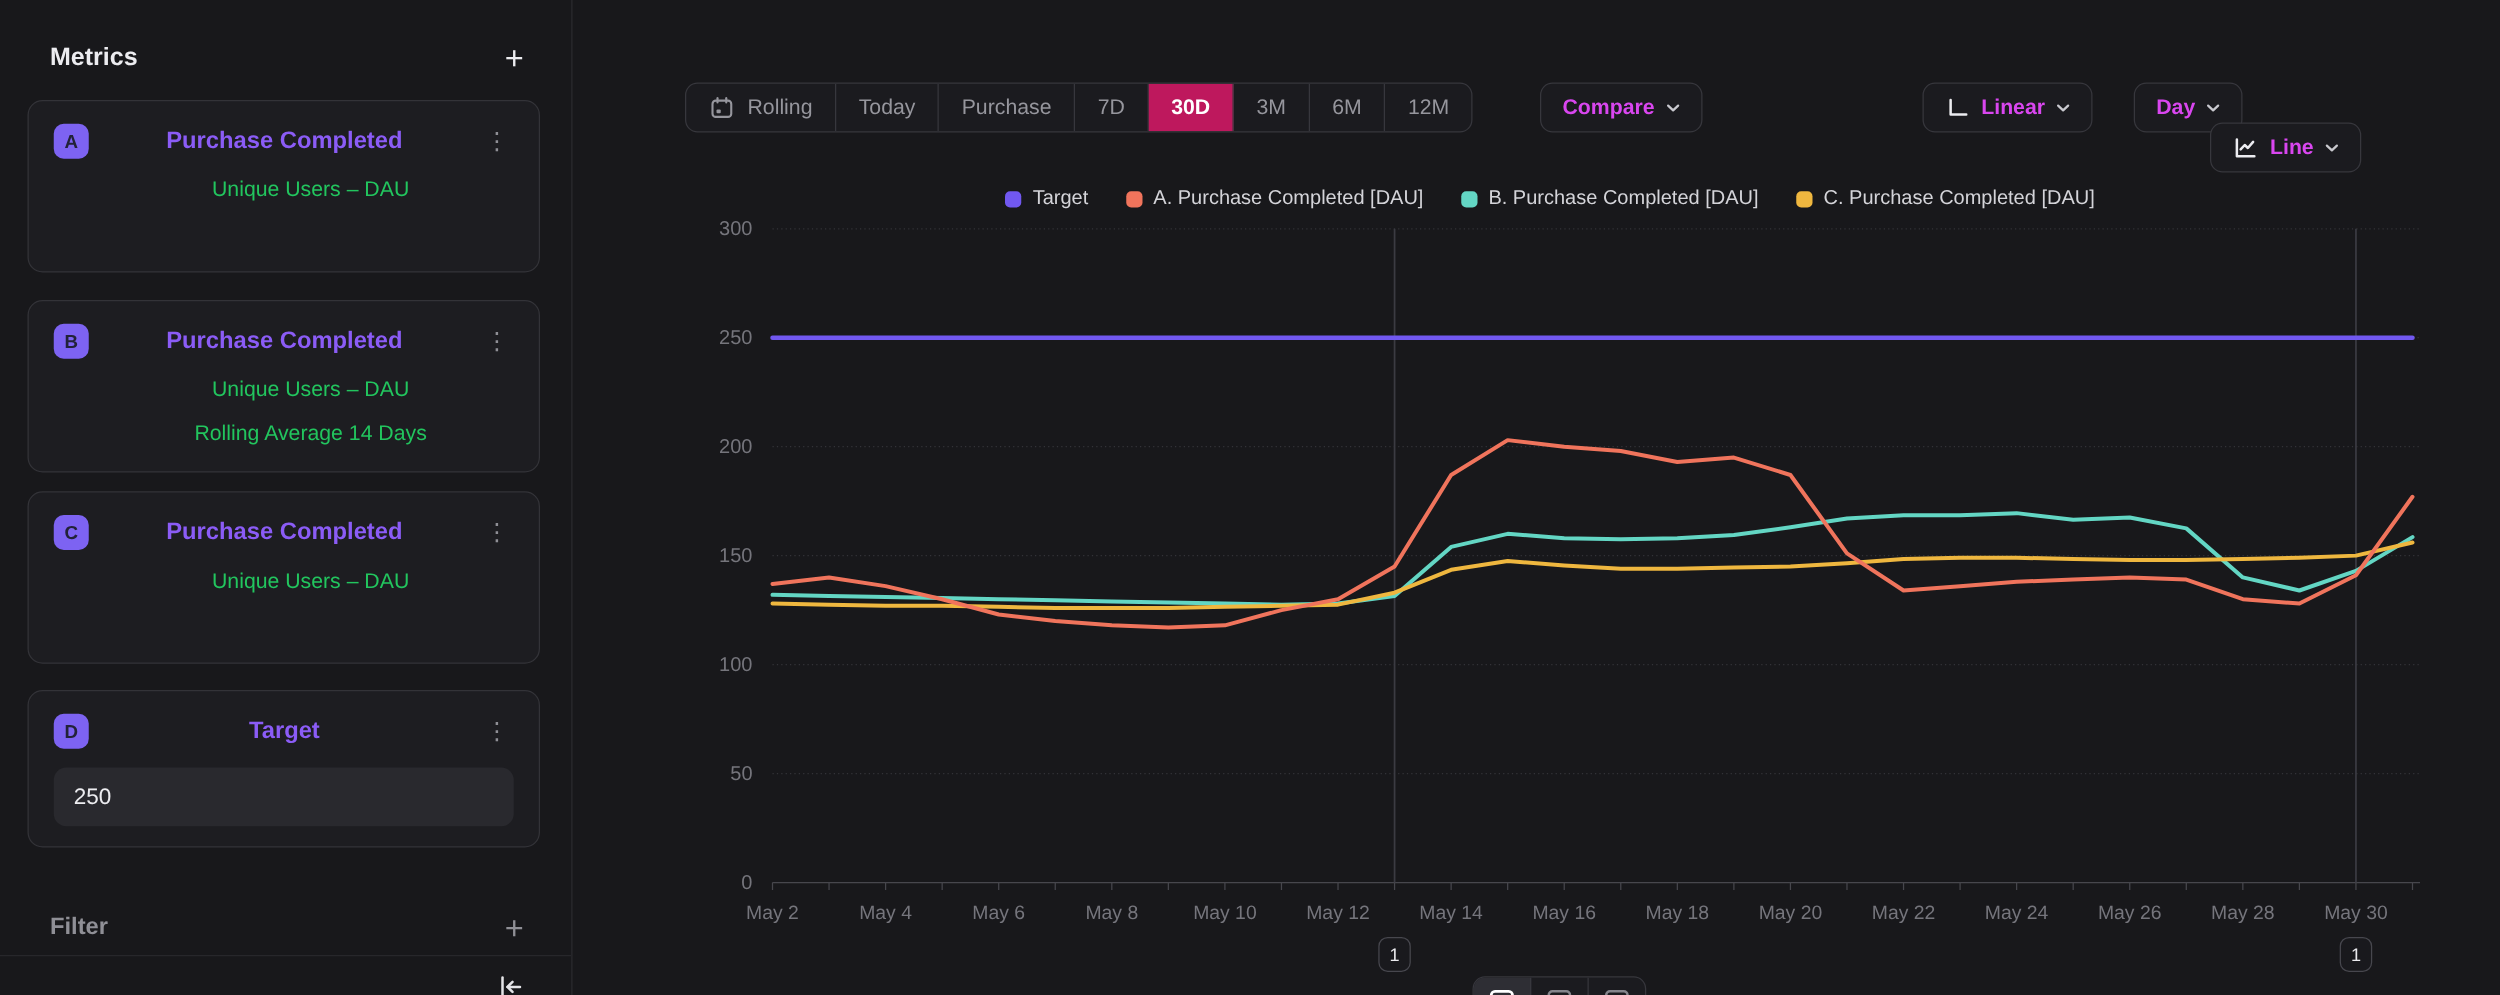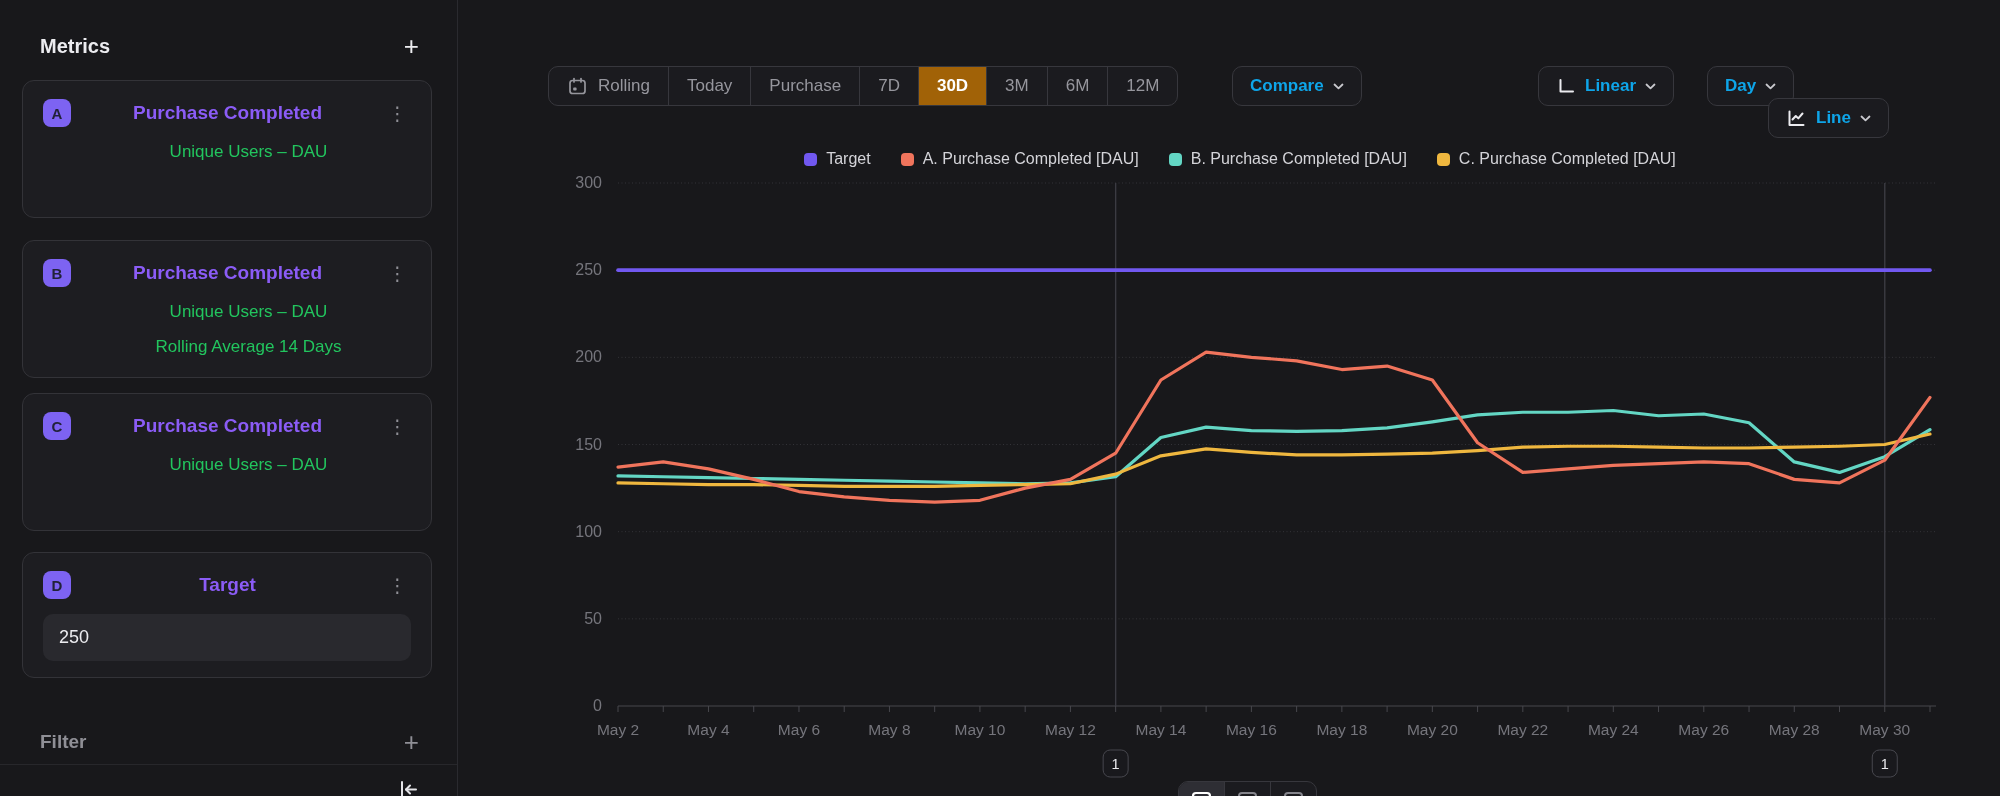--- a/index.html
+++ b/index.html
@@ -18,26 +18,26 @@
   .kebab{color:#8f8f96;font-size:19px;line-height:19px;cursor:pointer;padding:2px 4px;}
   .card-sub{margin:15px 0 0 43px;font-size:17px;color:#22c55e;line-height:20px;}
   .target-input{margin-top:15px;height:47px;background:#29292e;border-radius:10px;display:flex;align-items:center;padding:0 16px;font-size:18px;color:#ececf0;}
   .filter-row{position:absolute;left:40px;right:38px;top:726px;height:32px;display:flex;align-items:center;justify-content:space-between;gap:16px;}
   .filter-label{font-size:19px;font-weight:700;color:#8f8f96;}
   .side-divider{position:absolute;left:0;right:0;top:764px;border-top:1px solid #27272b;}
   #collapse-btn{position:absolute;right:36px;top:778px;cursor:pointer;}
   
   .btn{position:absolute;top:66px;height:40px;display:inline-flex;align-items:center;gap:9px;
     border:1px solid #37373d;border-radius:10px;background:#1b1b1f;box-sizing:border-box;
-    font-size:17px;font-weight:700;color:#0ea5e9;padding:0 17px;cursor:pointer;}
+    font-size:17px;font-weight:700;color:#d946ef;padding:0 17px;cursor:pointer;}
   #range-control{position:absolute;left:548px;top:66px;height:40px;display:flex;align-items:stretch;
     border:1px solid #37373d;border-radius:10px;background:#1b1b1f;box-sizing:border-box;overflow:hidden;}
   .seg{display:flex;align-items:center;gap:10px;padding:0 18px;font-size:17px;color:#96969d;border-right:1px solid #37373d;cursor:pointer;white-space:nowrap;}
   .seg:last-child{border-right:none;}
-  .seg.active{background:#a16207;color:#ffffff;font-weight:700;}
+  .seg.active{background:#be185d;color:#ffffff;font-weight:700;}
   
   #legend{position:absolute;left:510px;top:150px;width:1460px;display:flex;justify-content:center;gap:30px;align-items:center;}
   .legend-item{display:flex;align-items:center;gap:9px;font-size:16px;color:#d4d4d9;cursor:pointer;}
   .swatch{width:13px;height:13px;border-radius:4px;flex:none;}
   #chart-svg{position:absolute;left:540px;top:130px;}
   
   #view-toggle{position:absolute;left:1178px;top:781px;height:36px;display:flex;border:1px solid #37373d;border-radius:10px;background:#1b1b1f;box-sizing:border-box;overflow:hidden;}
   .vseg{width:45px;display:flex;align-items:center;justify-content:center;border-right:1px solid #37373d;cursor:pointer;}
   .vseg:last-child{border-right:none;}
   .vseg.active{background:#2e2e34;}

